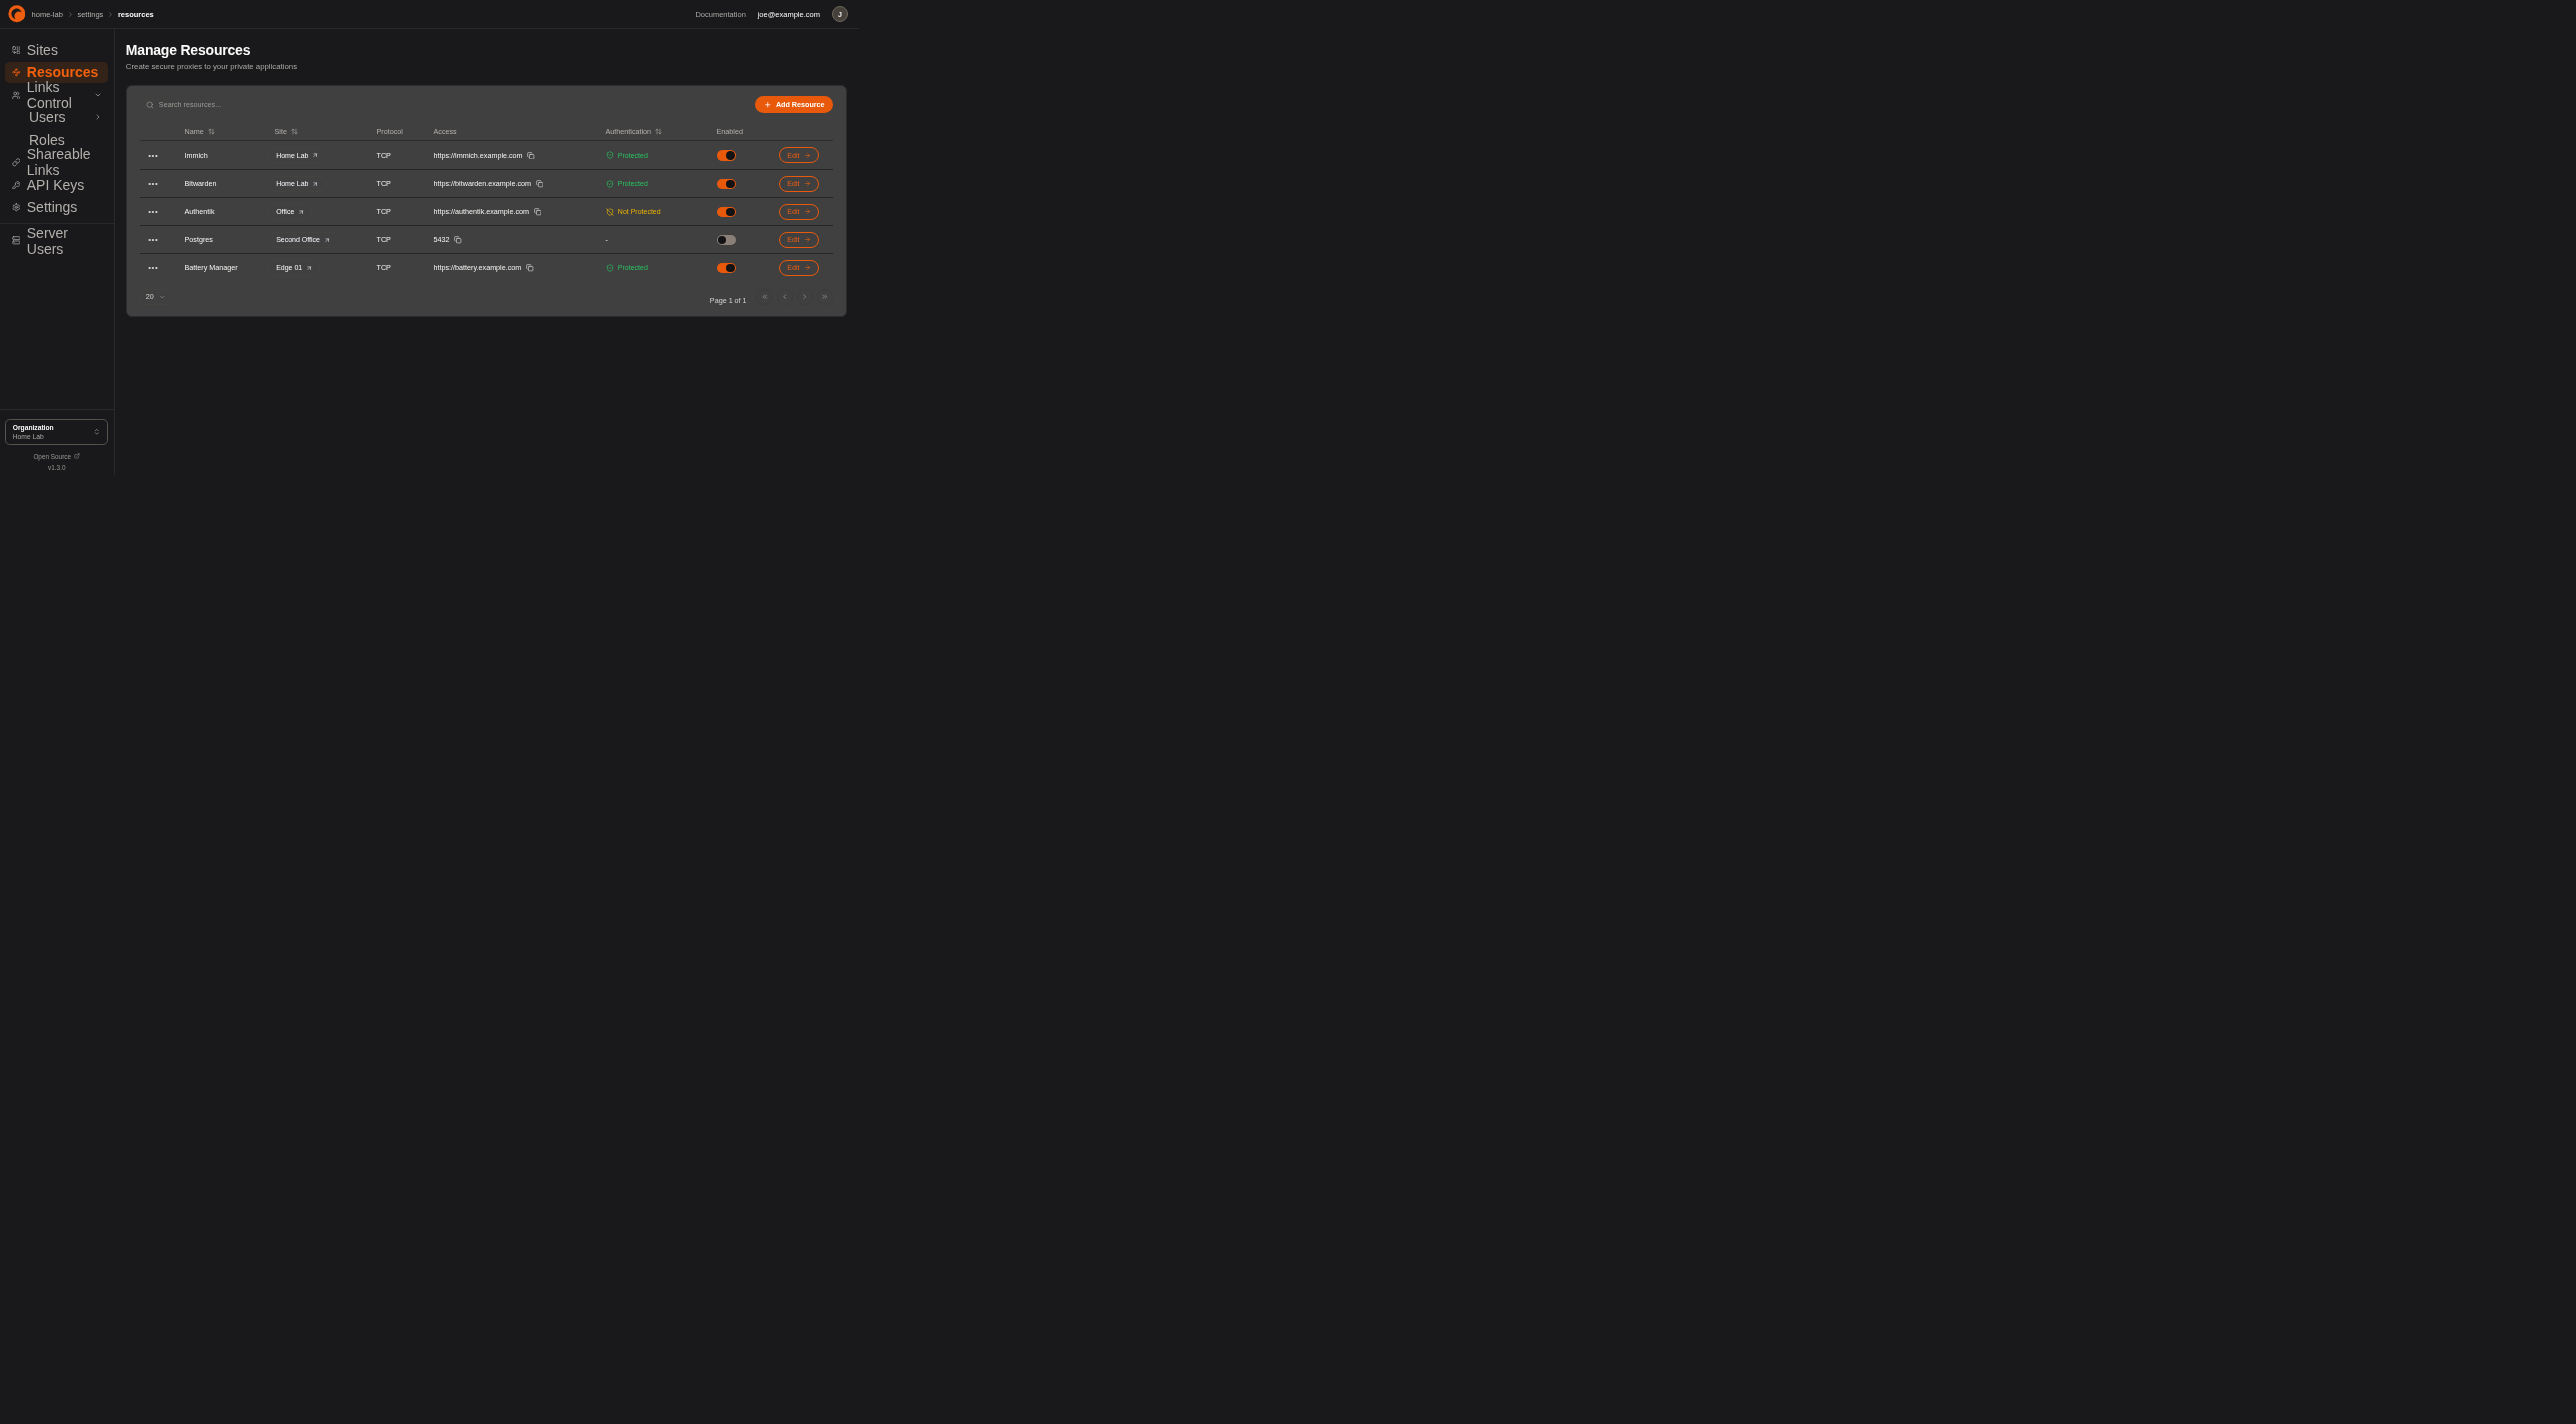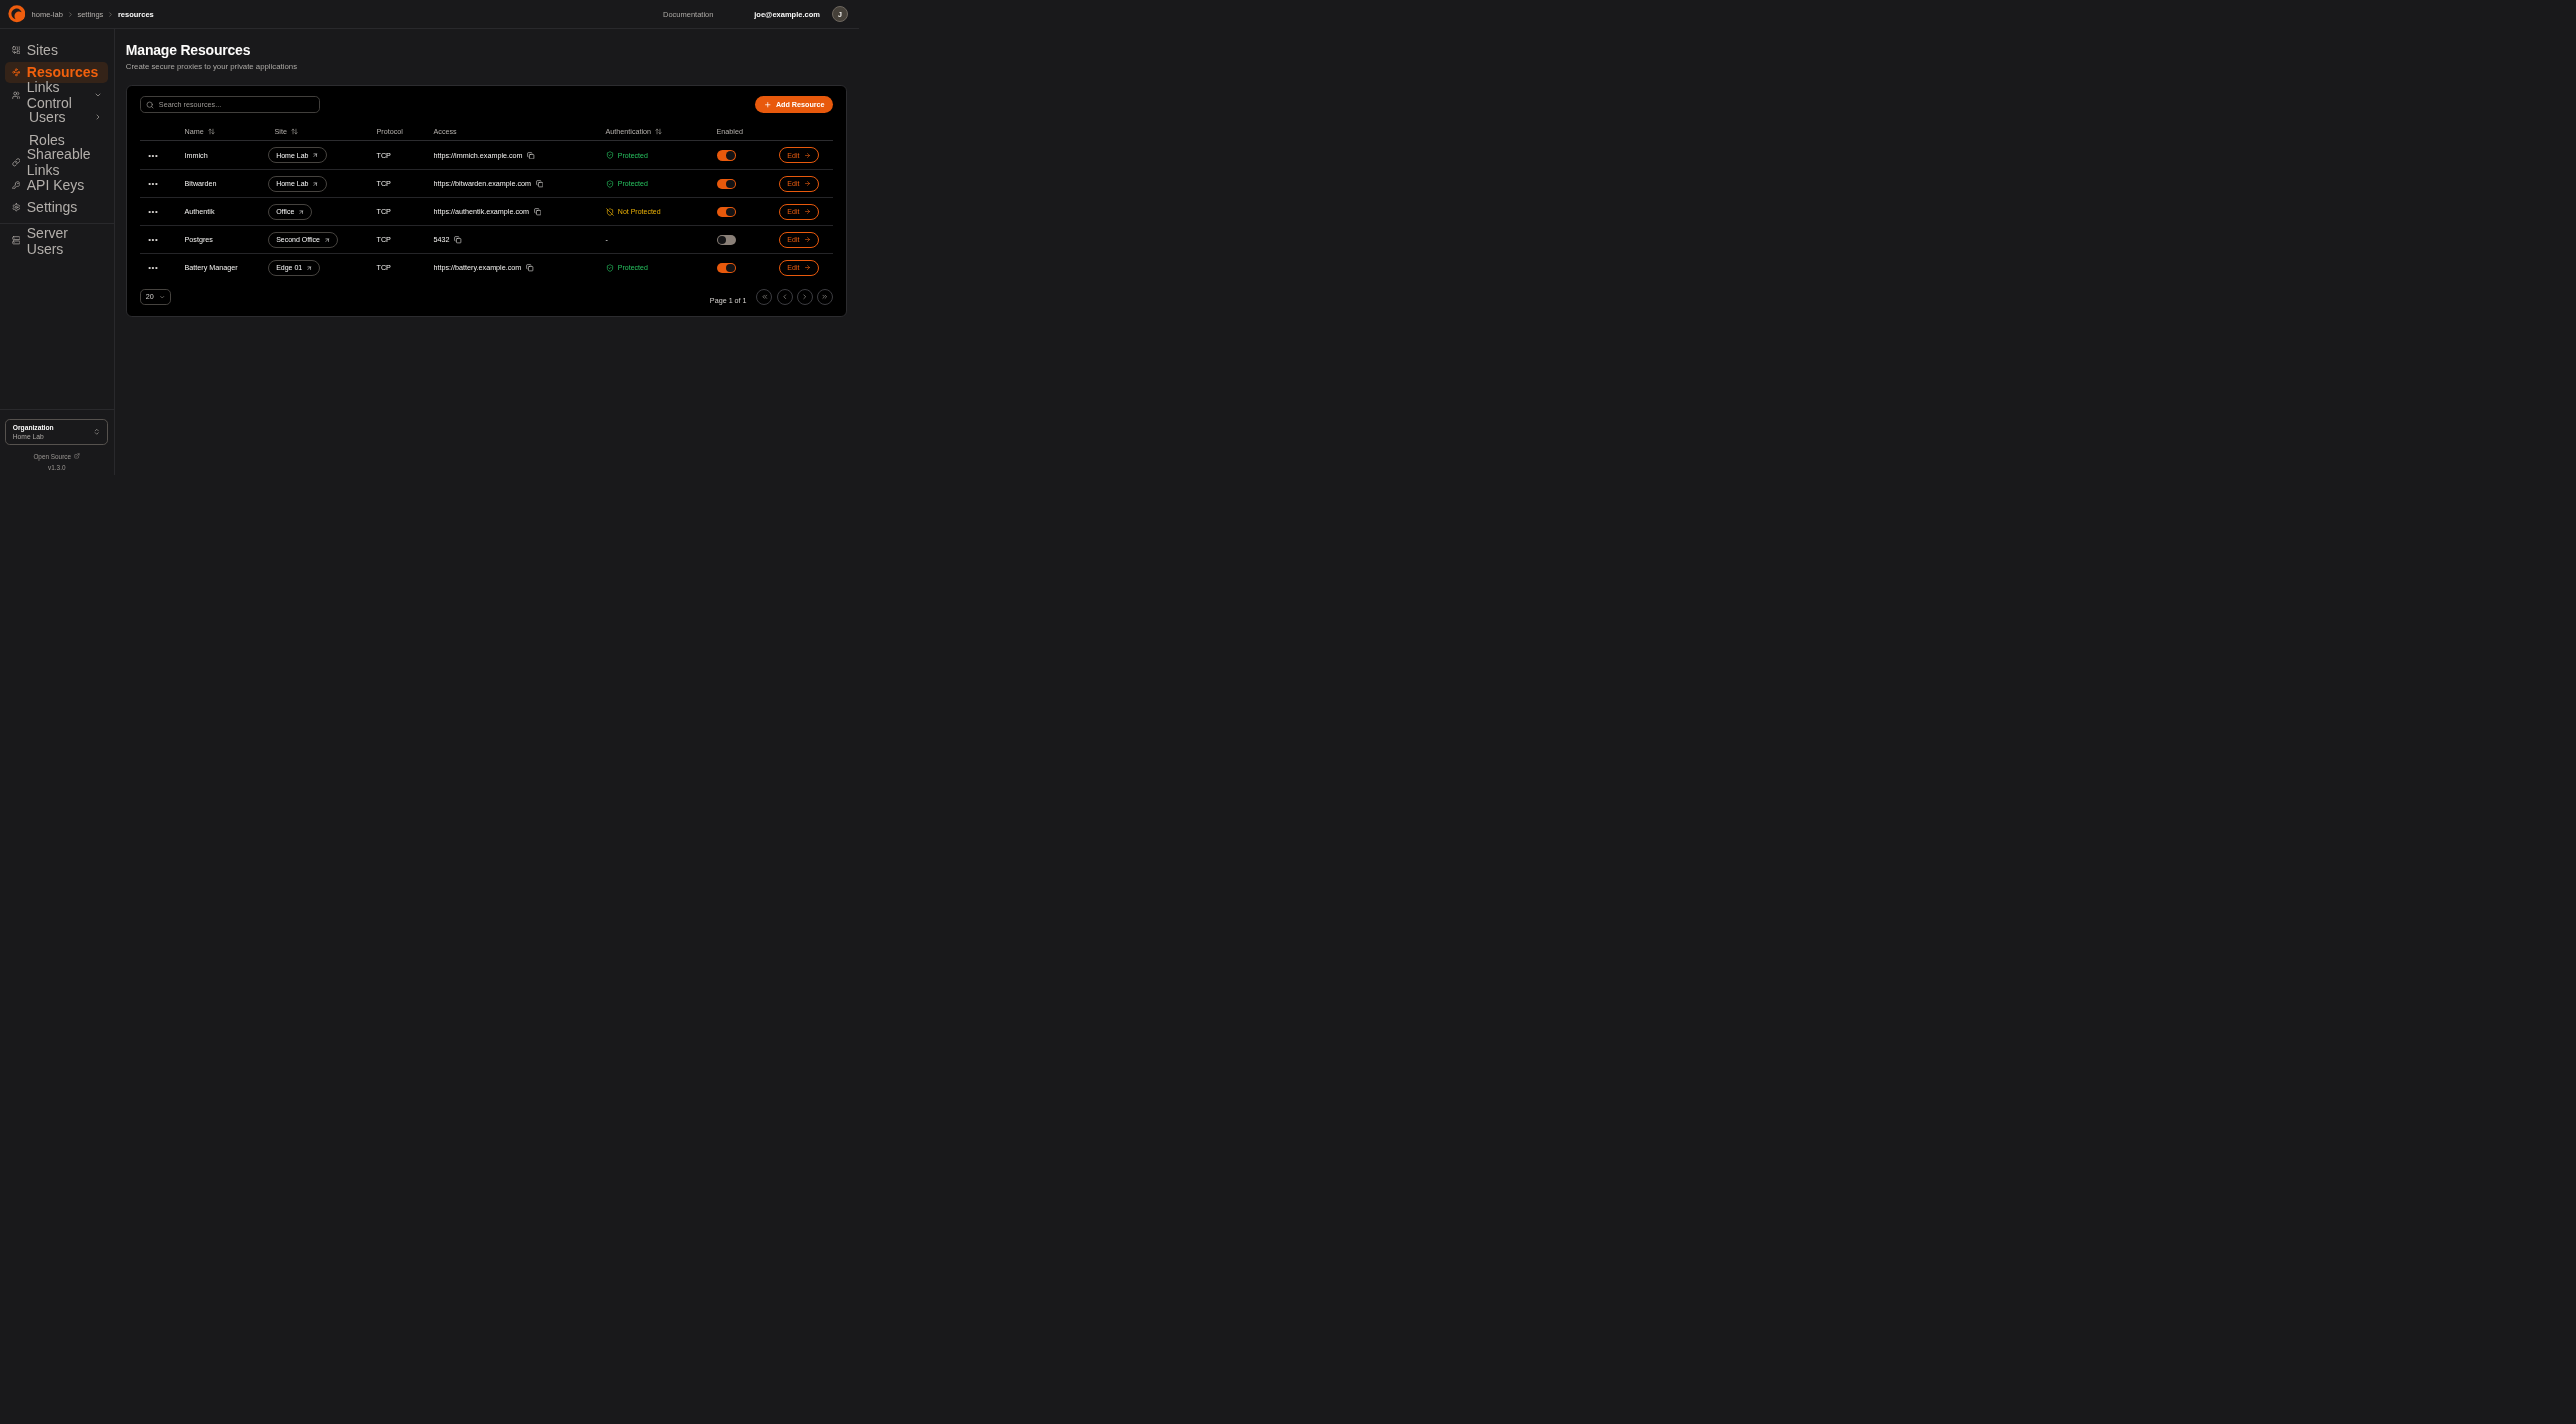--- a/index.html
+++ b/index.html
@@ -15,21 +15,21 @@
 
   
   .topbar { height:29px; display:flex; align-items:center; padding:0 10.7px 0 7.5px; border-bottom:0.5px solid #29292c; }
   .logo { width:17.7px; height:17.7px; margin-right:6.4px; cursor:pointer; }
   .crumbs { display:flex; align-items:center; gap:3.8px; }
   .crumb { color:#b3afab; cursor:pointer; }
   .crumb.current { color:#fafafa; font-weight:700; }
   .crumb-sep { width:7px; height:7px; color:#8a8680; }
   .topbar-right { margin-left:auto; display:flex; align-items:center; gap:11.8px; }
   .doc-link { color:#aba8a4; cursor:pointer; }
-  .user-email { color:#fafafa; font-weight:700; cursor:pointer;margin-left:29px; }
+  .user-email { color:#fafafa; font-weight:400; cursor:pointer; }
   .avatar { width:16.6px; height:16.6px; border-radius:50%; background:#454039; border:0.5px solid #6e675f;
             display:flex; align-items:center; justify-content:center; font-size:7px; font-weight:700; color:#f1efec; cursor:pointer; }
 
   
   .shell { display:flex; height:446px; }
 
   
   .sidebar { width:118px; border-right:0.5px solid #29292c; display:flex; flex-direction:column; padding:9.7px 5.4px 0; }
   .sb-item { display:flex; align-items:center; gap:6.4px; height:21.5px; padding:0 6.4px; border-radius:4.8px;
              color:#b3afab; font-size:14px; cursor:pointer; margin:0.5px 0; }
@@ -45,21 +45,21 @@
   .org-chevrons { margin-left:auto; width:7.5px; height:7.5px; color:#aba8a4; }
   .open-source { margin-top:7.5px; display:flex; align-items:center; justify-content:center; gap:3.2px; color:#9c9894; font-size:6.4px; cursor:pointer; }
   .open-source .ic { width:5.9px; height:5.9px; }
   .version { margin-top:3.8px; text-align:center; color:#9c9894; font-size:6.4px; }
 
   
   .main { flex:1; padding:0 11.8px 0 11.3px; }
   .page-title { margin-top:13px; font-size:14px; font-weight:700; letter-spacing:-0.2px; color:#fcfbfa; }
   .page-sub { margin-top:3.8px; font-size:7.8px; color:#aba8a4; }
 
-  .card { margin-top:14px; border:0.5px solid #2c2c2f; border-radius:5.9px; background:#000000; padding:10.7px 13px 10.7px; }
+  .card { margin-top:14px; border:0.5px solid #2c2c2f; border-radius:5.9px; background:#404040; padding:10.7px 13px 10.7px; }
 
   .toolbar { display:flex; align-items:center; }
   .search-wrap { position:relative; width:180px; }
   .search-wrap .ic { position:absolute; left:5.9px; top:4.3px; width:8px; height:8px; color:#9c9894; }
   .search-input { width:180px; height:17px; background:transparent; border:0.5px solid #413f3c; border-radius:4.8px;
                   color:#f0efed; padding:0 6.4px 0 18px; font:inherit; font-size:7.2px; outline:none; }
   .search-input::placeholder { color:#9c9894; }
   .add-btn { margin-left:auto; height:17px; display:flex; align-items:center; gap:4.3px; background:#e8590c; color:#fff;
              border-radius:8.6px; padding:0 8.6px; font-size:7.2px; font-weight:700; }
   .add-btn .ic { width:7.5px; height:7.5px; stroke-width:2.4; }

